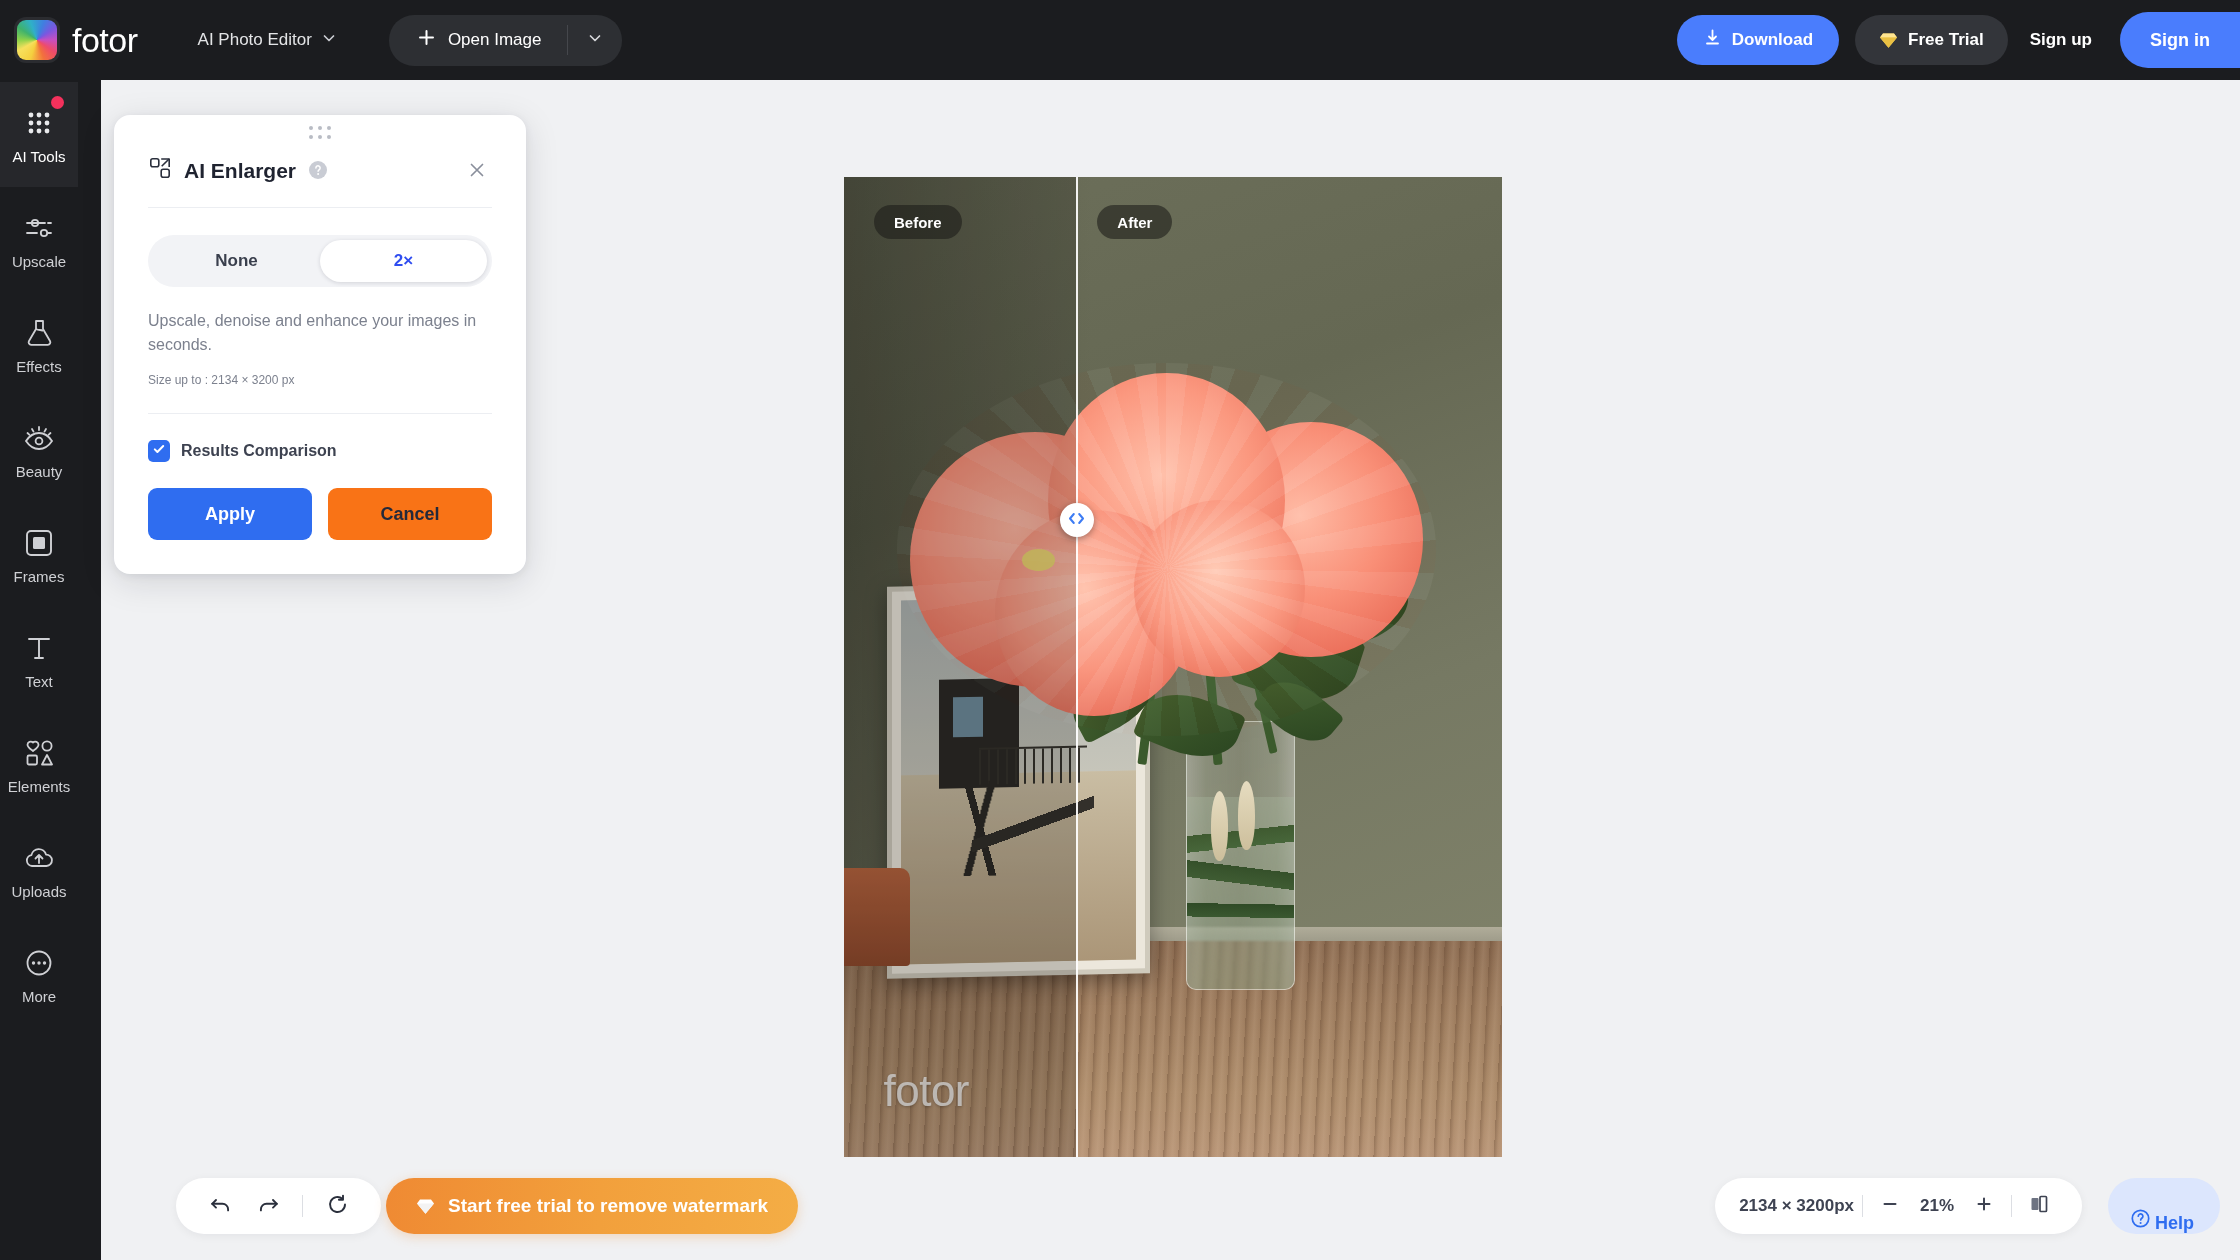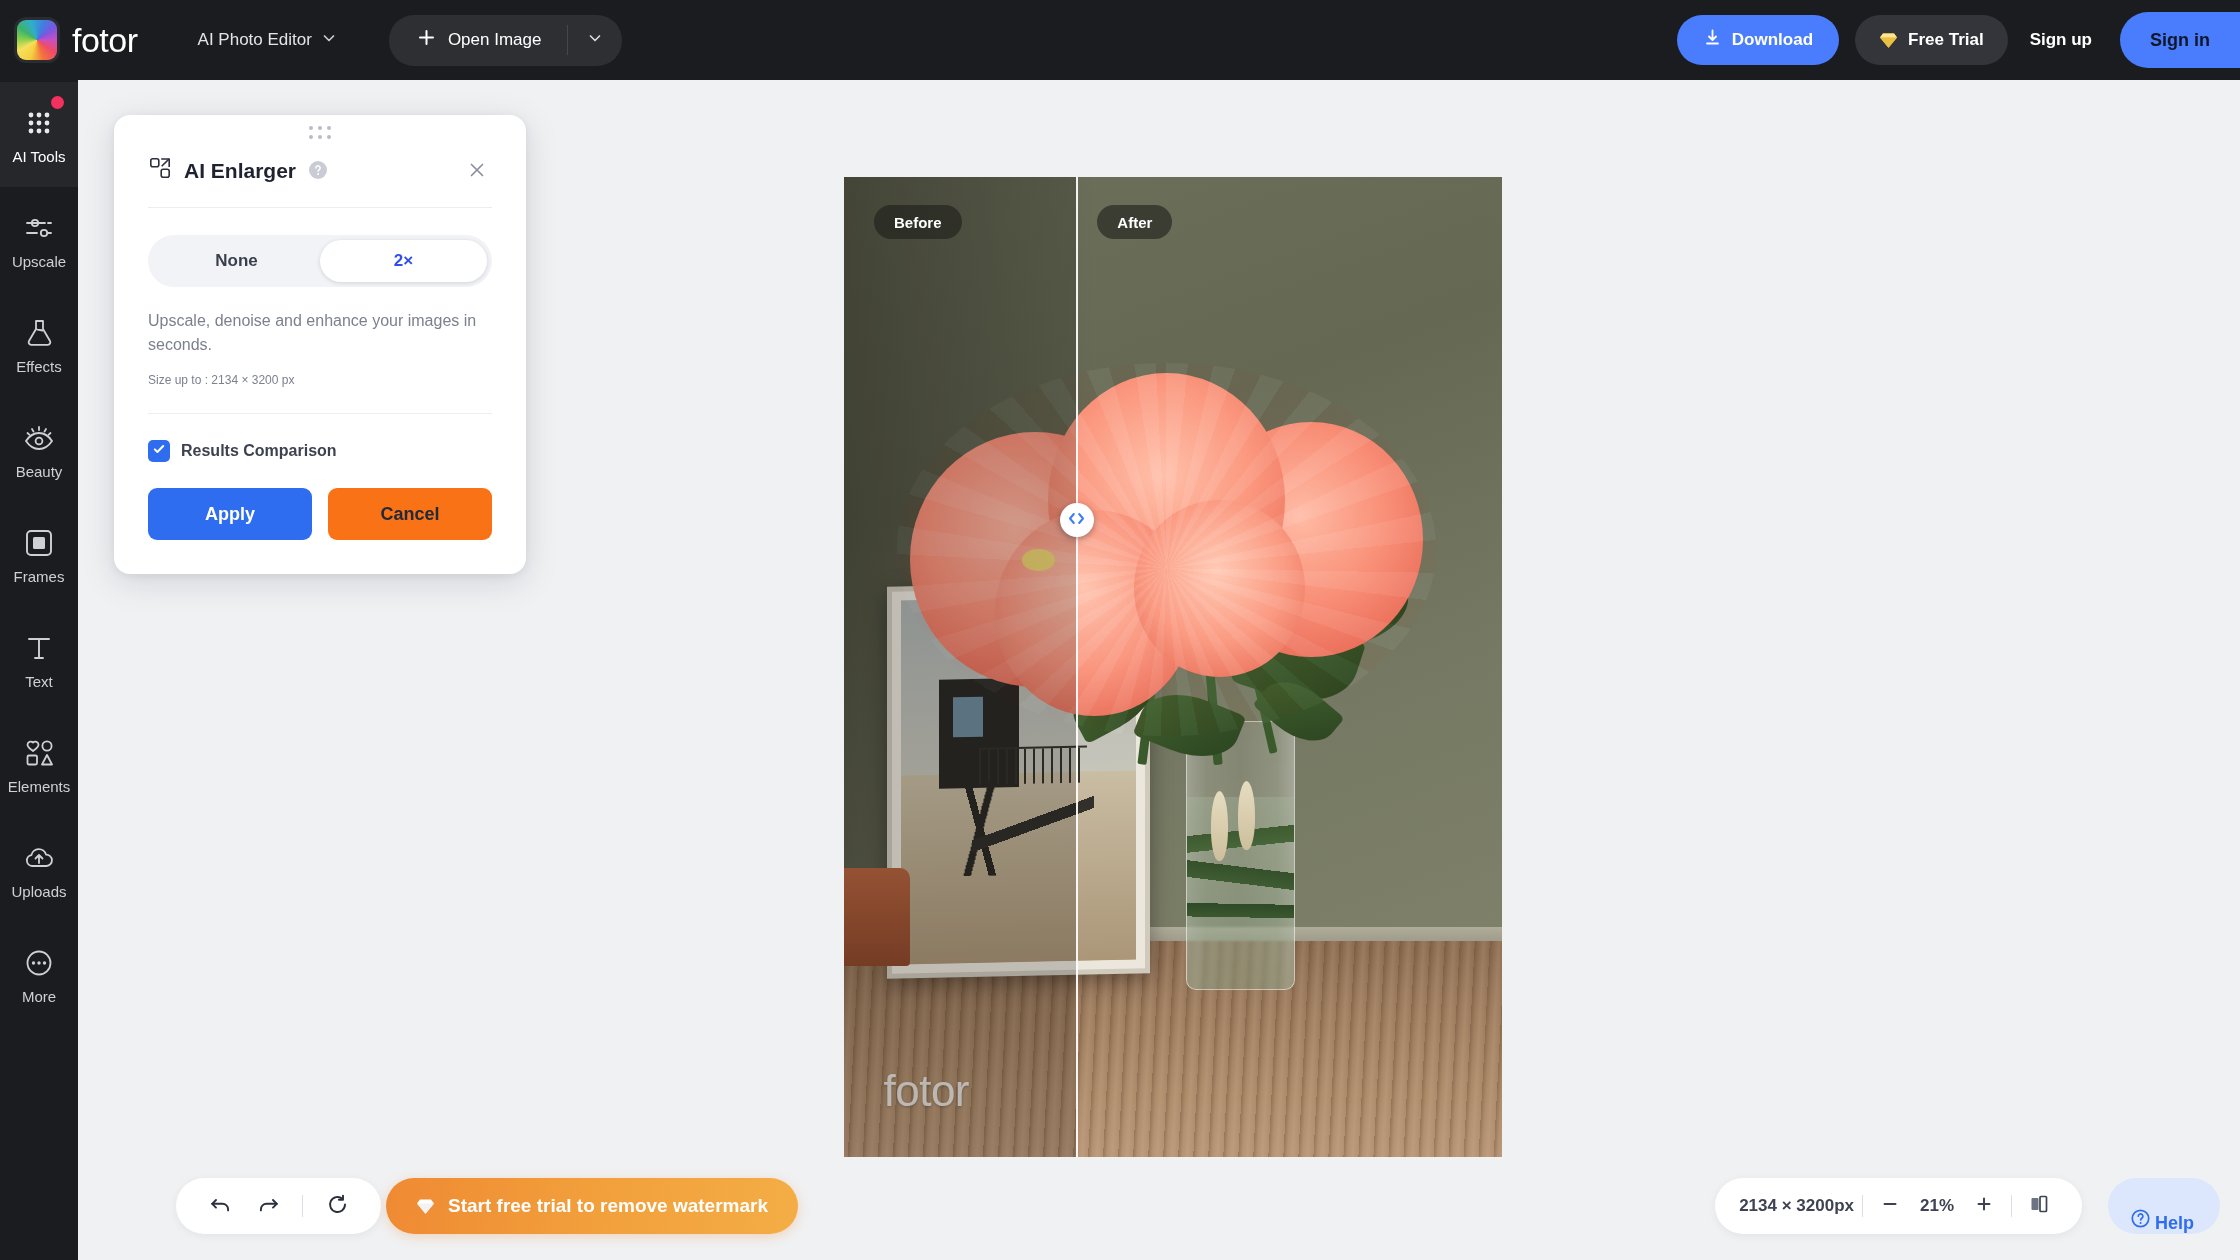--- a/index.html
+++ b/index.html
@@ -74,29 +74,29 @@
     height: 50px; padding: 0 24px; border-radius: 25px;
     background: #33353a; color: #ffffff; font-size: 17px; font-weight: 600;
     display: flex; align-items: center; gap: 10px; cursor: pointer;
   }
   .btn-signup {
     color: #ffffff; font-size: 17px; font-weight: 600;
     padding: 0 6px; cursor: pointer; text-align: center;
   }
   .btn-signin {
     height: 56px; padding: 0 30px; border-radius: 28px 0 0 28px;
-    background: #4a7dfd; color: #0f172a; font-size: 18px; font-weight: 600;
+    background: #4a7dfd; color: #ffffff; font-size: 18px; font-weight: 600;
     display: flex; align-items: center; cursor: pointer; margin-left: 6px;
   }
   .diamond { width: 19px; height: 17px; display: block; }
 
   
   .sidebar {
     position: absolute; top: 80px; left: 0;
-    width: 78px; height: 1180px;
+    width: 101px; height: 1180px;
     background: #1b1c1f;
     z-index: 30;
     padding-top: 2px;
   }
   .side-item {
     position: relative;
     width: 78px; height: 105px;
     display: flex; flex-direction: column;
     align-items: center; justify-content: center;
     gap: 9px; cursor: pointer;

